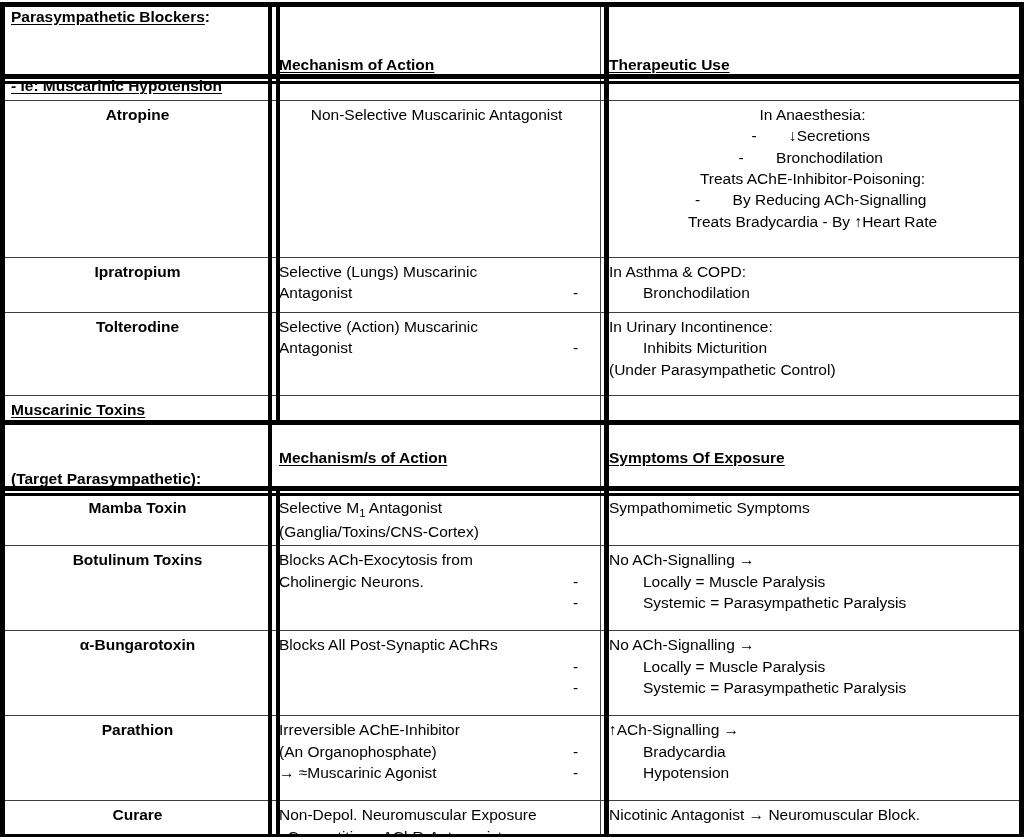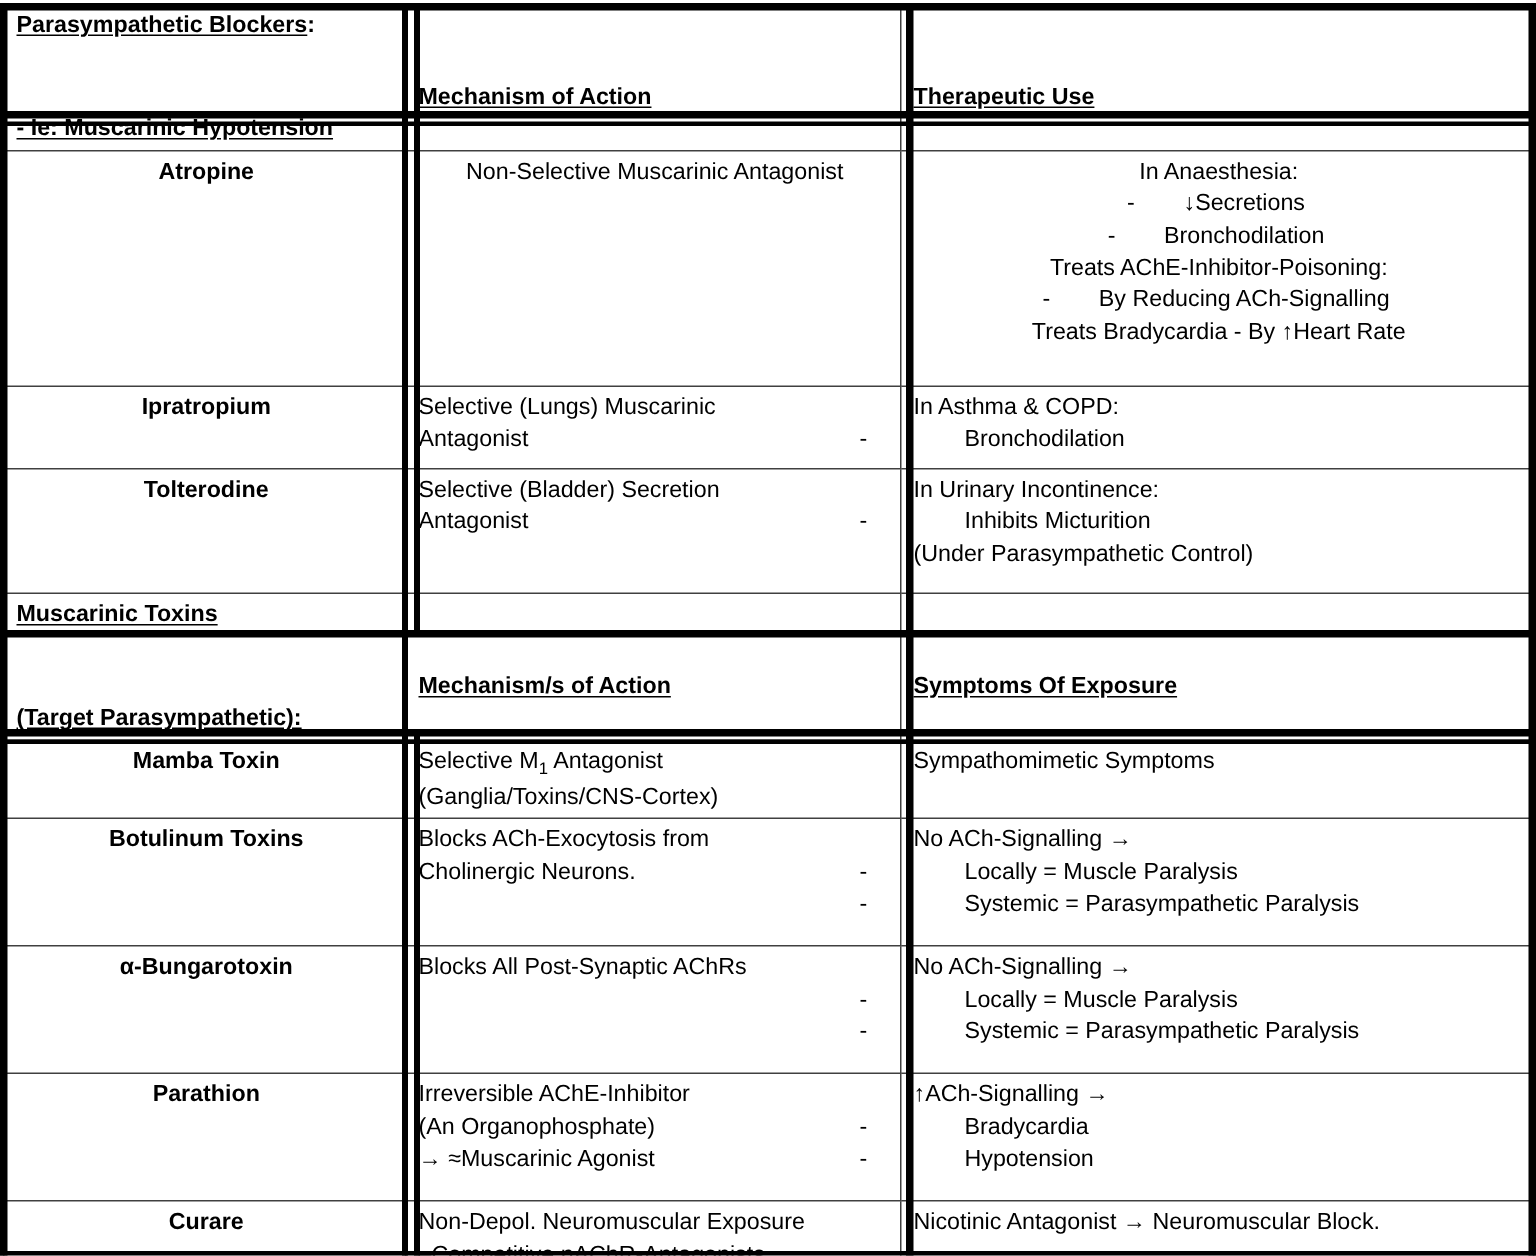--- a/index.html
+++ b/index.html
@@ -188,21 +188,21 @@
               <div class="line">In Asthma &amp; COPD:</div>
               <div class="line bullet-line"><span class="dash">-</span>Bronchodilation</div>
             </div>
           </td>
       </tr>
 
       <tr class="r-tolt">
         <td class="drug-name">Tolterodine</td>
         <td>
             <div>
-              <div class="line">Selective (Bladder) Secretion</div>
+              <div class="line">Selective (Action) Muscarinic</div>
               <div class="line">Antagonist</div>
             </div>
           </td>
         <td>
             <div>
               <div class="line">In Urinary Incontinence:</div>
               <div class="line bullet-line"><span class="dash">-</span>Inhibits Micturition</div>
               <div class="line sub-line">(Under Parasympathetic Control)</div>
             </div>
           </td>

